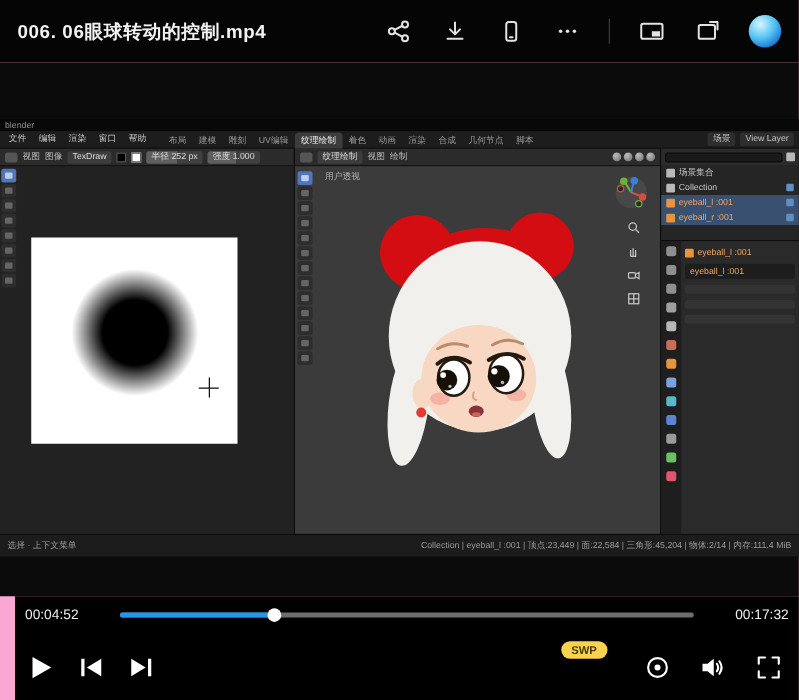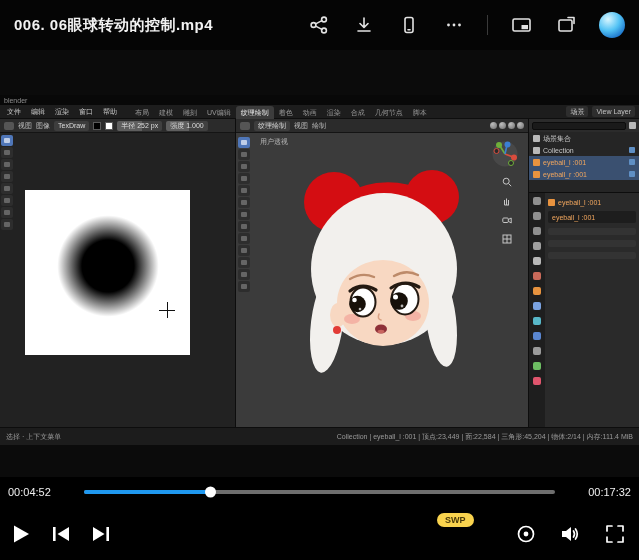--- a/index.html
+++ b/index.html
@@ -91,21 +91,21 @@
   .crumb { display:flex; align-items:center; gap:3px; color:#f2a75e; height:13px; }
   .p-field { height:12px; background:#1d1d1d; border-radius:2px; display:flex; align-items:center;
              padding:0 4px; color:#f2a75e; margin-top:2px; }
   .p-bar { height:7px; background:#333; border-radius:2px; margin-top:5px; }
 
   .b-status { height:18px; background:#1c1c1c; border-top:1px solid #0d0d0d; display:flex;
               align-items:center; padding:0 6px; color:#9a9a9a; }
   .b-stats { margin-left:auto; color:#9a9a9a; }
 
   
-  .player-bottom { position:absolute; top:477px; left:0; right:0; height:83px; background:#000; }
+  .player-bottom { position:absolute; top:477px; left:12px; right:0; height:83px; background:#000; }
   .progress-row { height:30px; display:flex; align-items:center; padding:0 8px; }
   .time { color:#efefef; font-size:11px; width:62px; }
   .time.total { text-align:right; }
   .track { flex:1; height:4px; background:#6e6e6e; border-radius:2px; margin:0 14px; position:relative; cursor:pointer; }
   .fill { height:100%; background:var(--accent); border-radius:2px; position:relative; }
   .knob { position:absolute; right:-5px; top:50%; transform:translateY(-50%); width:11px; height:11px;
           background:#fff; border-radius:50%; cursor:pointer; }
   .controls-row { position:relative; height:53px; display:flex; align-items:center; }
   .ctl-left { display:flex; align-items:center; gap:22px; margin-left:12px; }
   .ctl-btn { background:none; border:none; cursor:pointer; display:flex; align-items:center; justify-content:center; }

